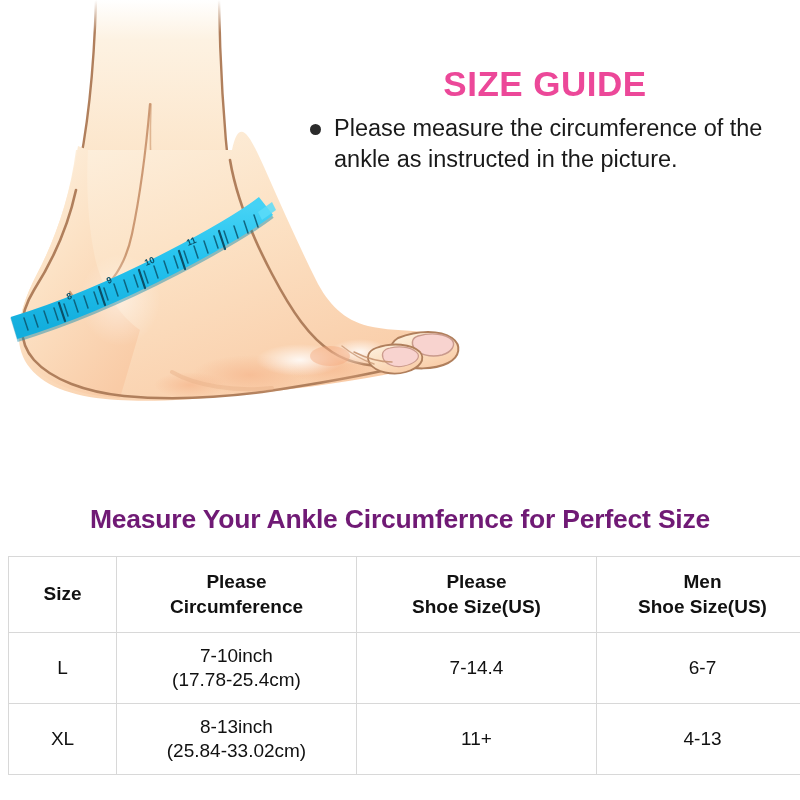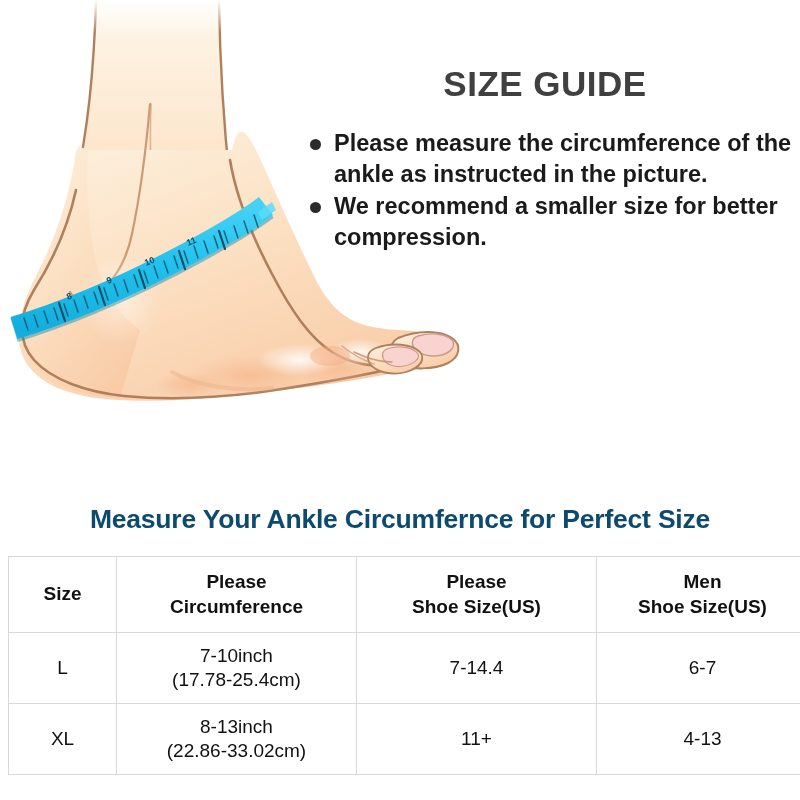--- a/index.html
+++ b/index.html
@@ -44,29 +44,28 @@
     top: 66px;
     width: 500px;
     height: 230px;
   }
 
   #size-guide-title {
     text-align: center;
     font-size: 35px;
     font-weight: bold;
     letter-spacing: 0.5px;
-    color: #404040;
+    color: #ec4899;
     line-height: 1;
     padding-right: 10px;
   }
 
   #bullet-list {
-    margin-top: 27px;
+    margin-top: 12px;
     padding-left: 8px;
-    font-weight: bold;
   }
 
   .bullet-item {
     position: relative;
     display: block;
     padding-left: 26px;
     font-size: 23.5px;
     line-height: 1.33;
     color: #1a1a1a;
     margin-bottom: 0px;
@@ -84,21 +83,21 @@
 
   
   #table-title {
     position: absolute;
     left: 0;
     top: 504px;
     width: 800px;
     text-align: center;
     font-size: 26.5px;
     font-weight: bold;
-    color: #0c4a6e;
+    color: #701a75;
     letter-spacing: -0.2px;
   }
 
   
   #size-table {
     position: absolute;
     left: 8px;
     top: 556px;
     width: 800px;
     border-collapse: collapse;
@@ -351,24 +350,20 @@
 
     <div id="size-guide-title">SIZE GUIDE</div>
 
     <div id="bullet-list">
 
       <div class="bullet-item">
         <span class="bullet-dot"></span>
         <span>Please measure the circumference of the ankle as instructed in the picture.</span>
       </div>
 
-      <div class="bullet-item">
-        <span class="bullet-dot"></span>
-        <span>We recommend a smaller size for better compression.</span>
-      </div>
 
     </div>
   </div>
 
   <div id="table-title">Measure Your Ankle Circumfernce for Perfect Size</div>
 
   <table id="size-table">
     <colgroup>
       <col class="c-size">
       <col class="c-circ">
@@ -412,21 +407,21 @@
           <span class="cell-line">6-7</span>
         </td>
       </tr>
 
       <tr>
         <td>
           <span class="cell-line">XL</span>
         </td>
         <td>
           <span class="cell-line">8-13inch</span>
-          <span class="cell-line">(22.86-33.02cm)</span>
+          <span class="cell-line">(25.84-33.02cm)</span>
         </td>
         <td>
           <span class="cell-line">11+</span>
         </td>
         <td>
           <span class="cell-line">4-13</span>
         </td>
       </tr>
     </tbody>
   </table>

